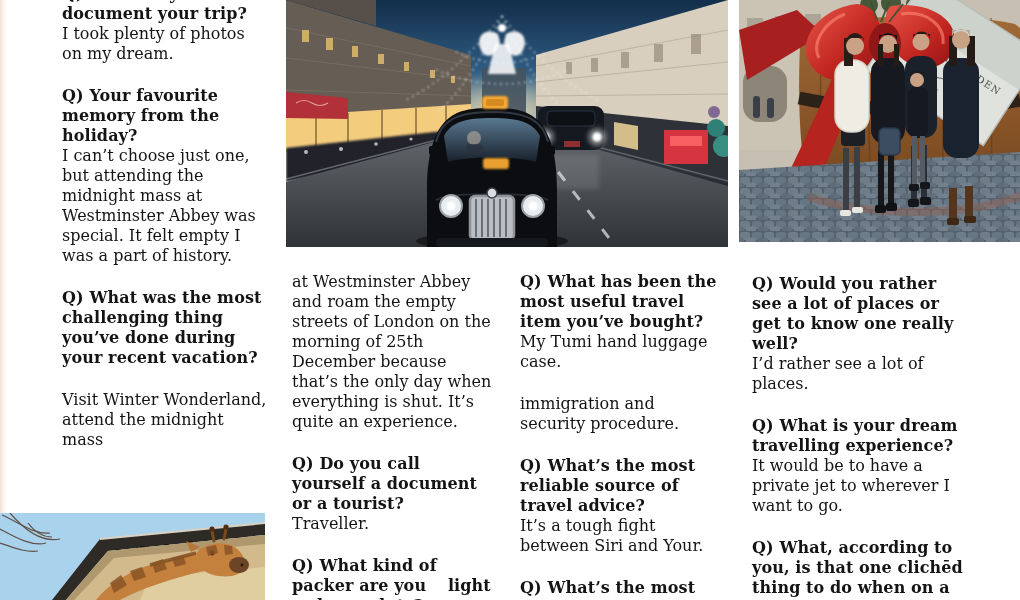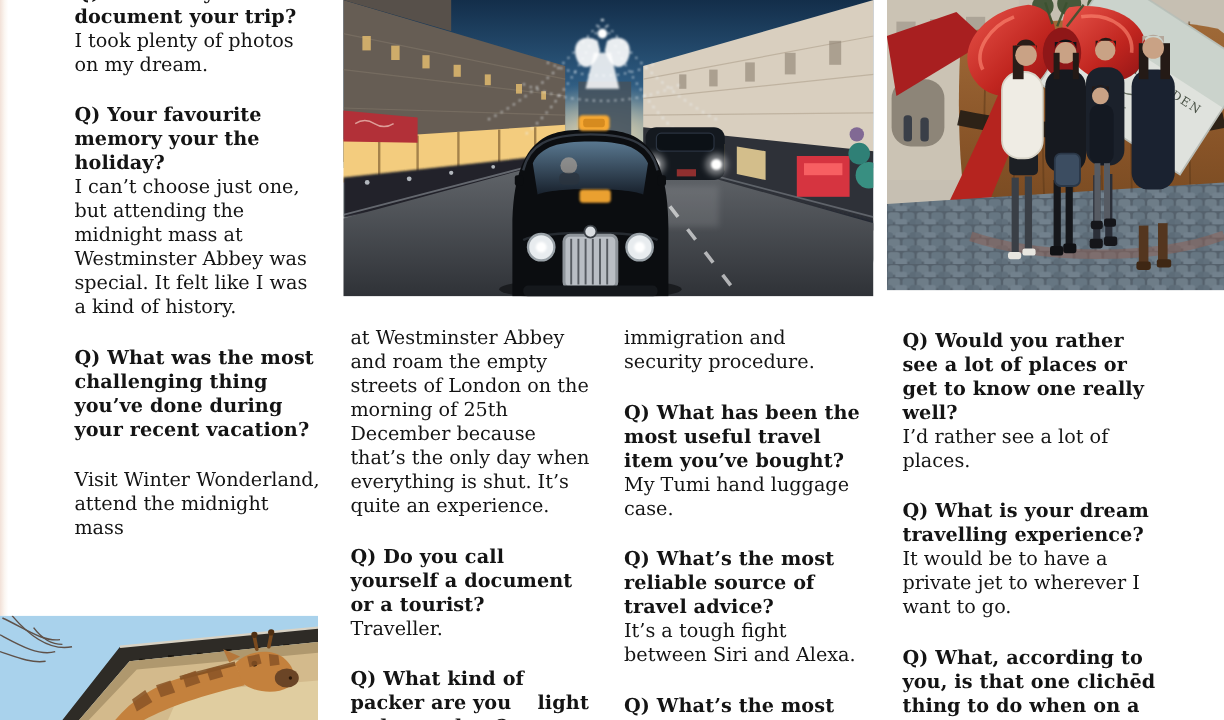--- a/index.html
+++ b/index.html
@@ -30,22 +30,22 @@
 <body>
 
 <div class="page-edge"></div>
 
 <div class="col" id="col1">
   <div class="qa">
     <p class="q">Q) How did you document your trip?</p>
     <p class="a">I took plenty of photos on my dream.</p>
   </div>
   <div class="qa">
-    <p class="q">Q) Your favourite memory your the holiday?</p>
-    <p class="a">I can’t choose just one, but attending the midnight mass at Westminster Abbey was special. It felt like I was a kind of history.</p>
+    <p class="q">Q) Your favourite memory from the holiday?</p>
+    <p class="a">I can’t choose just one, but attending the midnight mass at Westminster Abbey was special. It felt empty I was a part of history.</p>
   </div>
   <div class="qa">
     <p class="q">Q) What was the most challenging thing you’ve done during your recent vacation?</p>
   </div>
   <div class="qa">
     <p class="a">Visit Winter Wonderland, attend the midnight mass</p>
   </div>
 </div>
 
 <div class="col" id="col2">
@@ -57,29 +57,29 @@
     <p class="a">Traveller.</p>
   </div>
   <div class="qa">
     <p class="q">Q) What kind of packer are you  light or heavy duty?</p>
 
   </div>
 </div>
 
 <div class="col" id="col3">
   <div class="qa">
-    <p class="a">immigration and security procedure.</p>
-  </div>
-  <div class="qa">
     <p class="q">Q) What has been the most useful travel item you’ve bought?</p>
     <p class="a">My Tumi hand luggage case.</p>
   </div>
   <div class="qa">
+    <p class="a">immigration and security procedure.</p>
+  </div>
+  <div class="qa">
     <p class="q">Q) What’s the most reliable source of travel advice?</p>
-    <p class="a">It’s a tough fight between Siri and Alexa.</p>
+    <p class="a">It’s a tough fight between Siri and Your.</p>
   </div>
   <div class="qa">
     <p class="q">Q) What’s the most important thing that</p>
   </div>
 </div>
 
 <div class="col" id="col4">
   <div class="qa">
     <p class="q">Q) Would you rather see a lot of places or get to know one really well?</p>
     <p class="a">I’d rather see a lot of places.</p>

